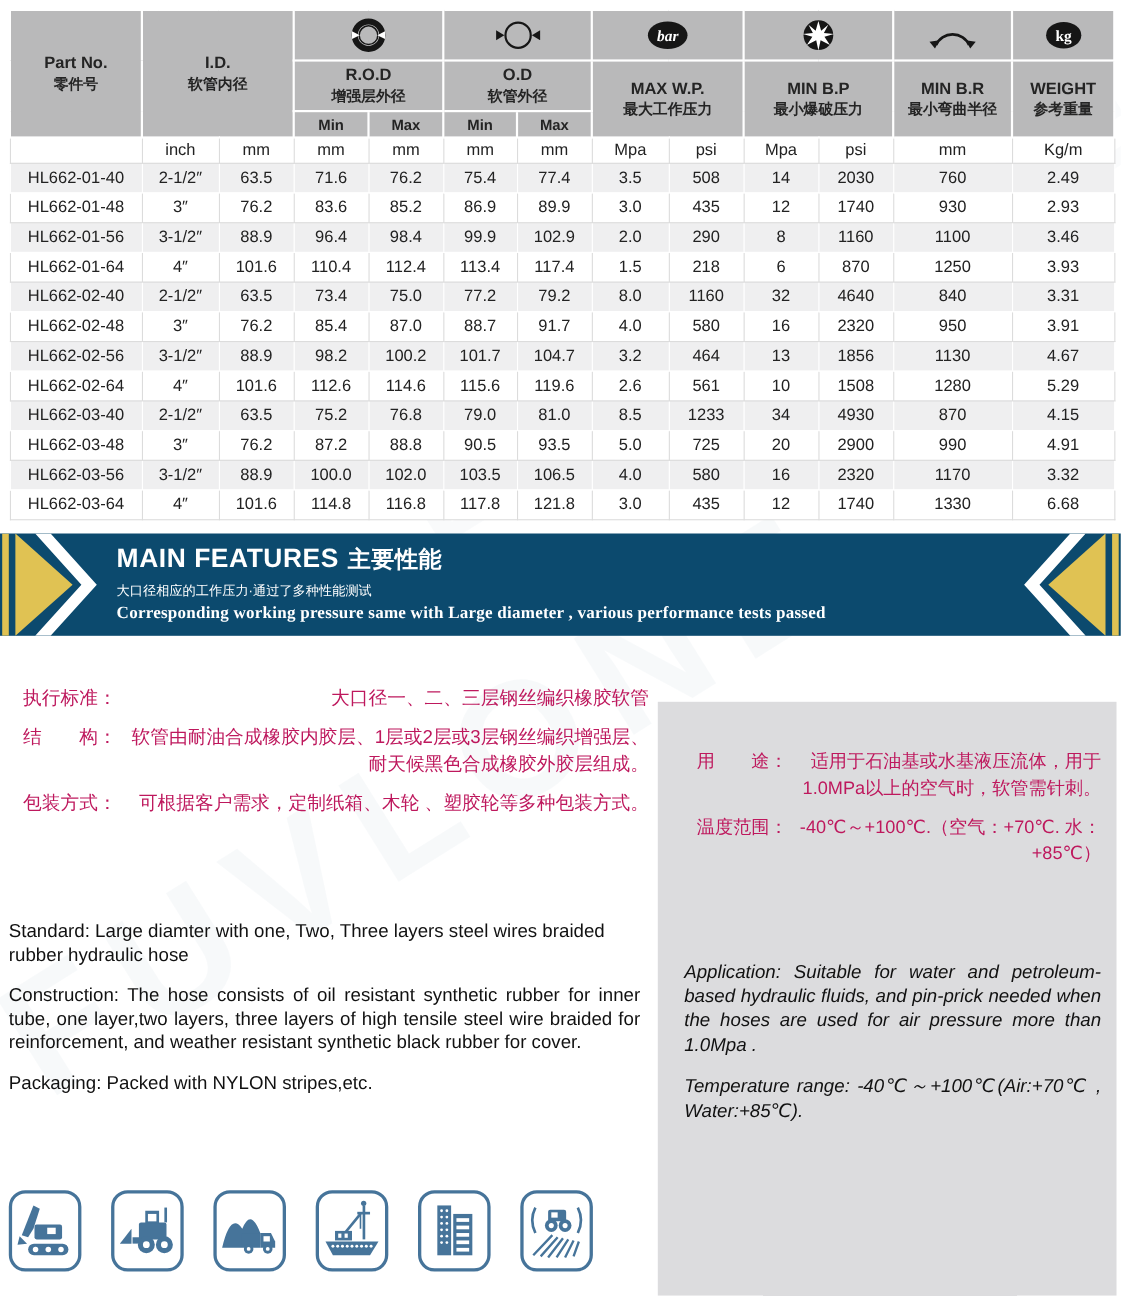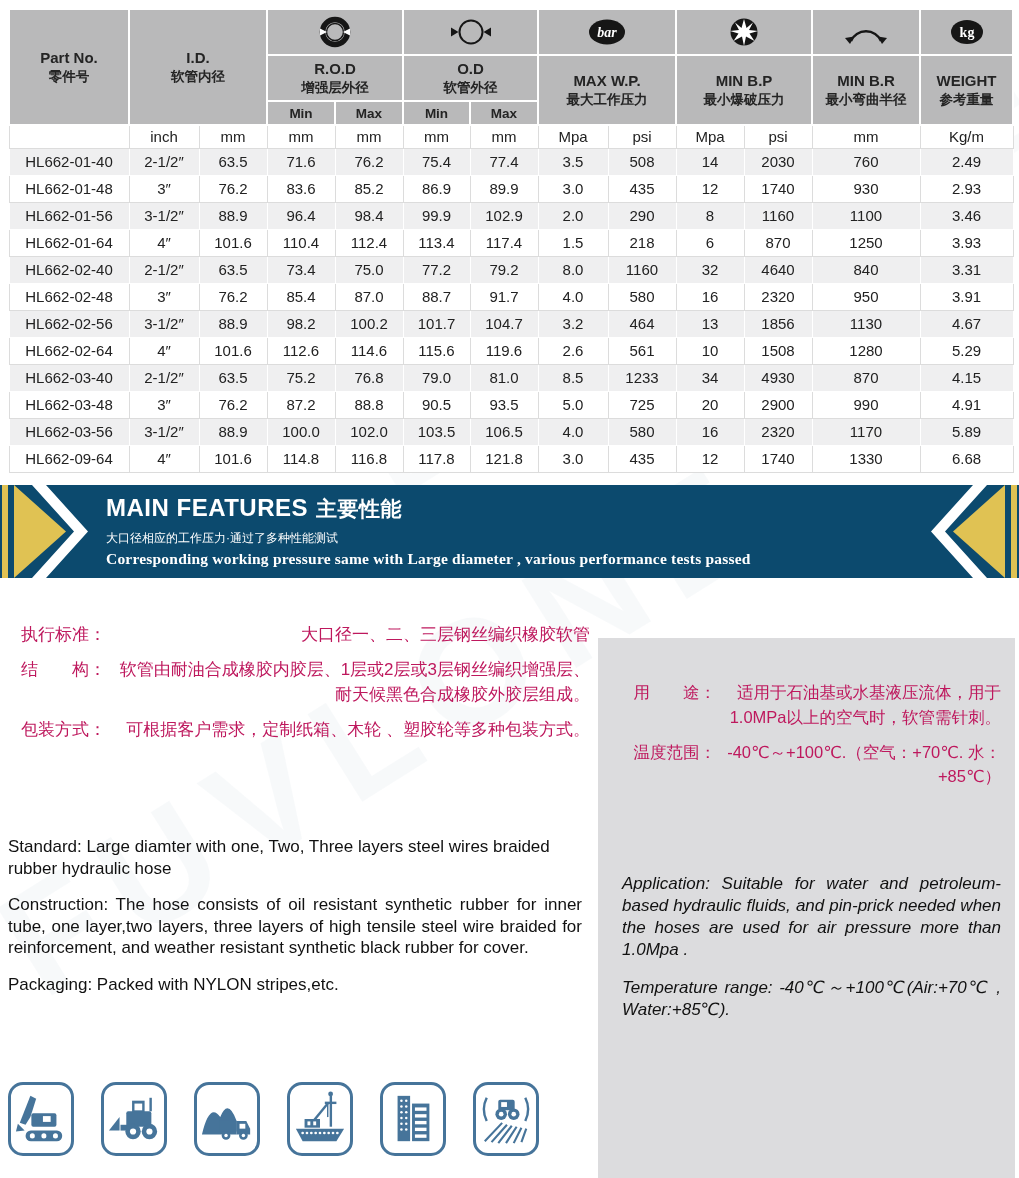--- a/index.html
+++ b/index.html
@@ -347,24 +347,24 @@
           <td>88.9</td>
           <td>100.0</td>
           <td>102.0</td>
           <td>103.5</td>
           <td>106.5</td>
           <td>4.0</td>
           <td>580</td>
           <td>16</td>
           <td>2320</td>
           <td>1170</td>
-          <td>5.89</td>
+          <td>3.32</td>
         </tr>
         <tr class="even">
-          <td>HL662-09-64</td>
+          <td>HL662-03-64</td>
           <td>4″</td>
           <td>101.6</td>
           <td>114.8</td>
           <td>116.8</td>
           <td>117.8</td>
           <td>121.8</td>
           <td>3.0</td>
           <td>435</td>
           <td>12</td>
           <td>1740</td>

